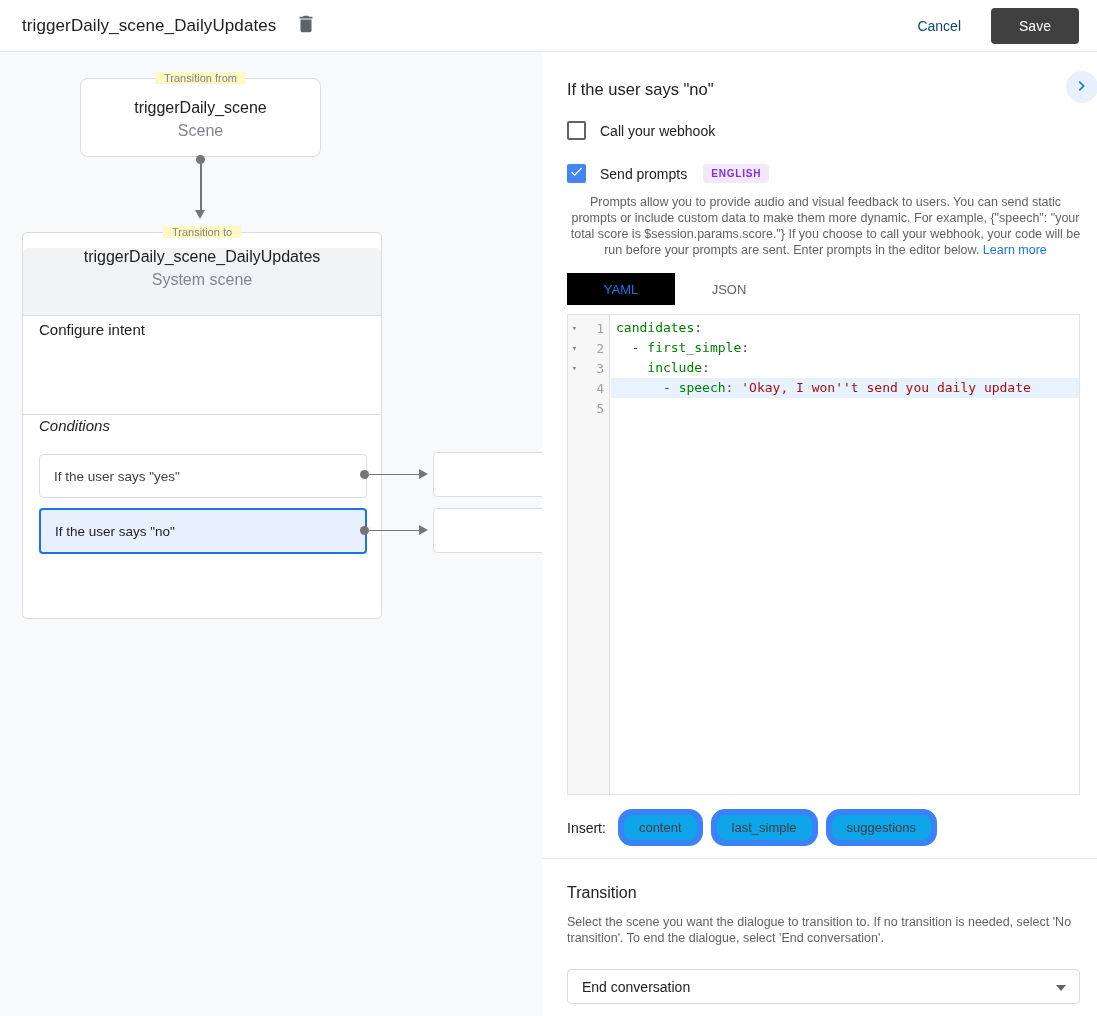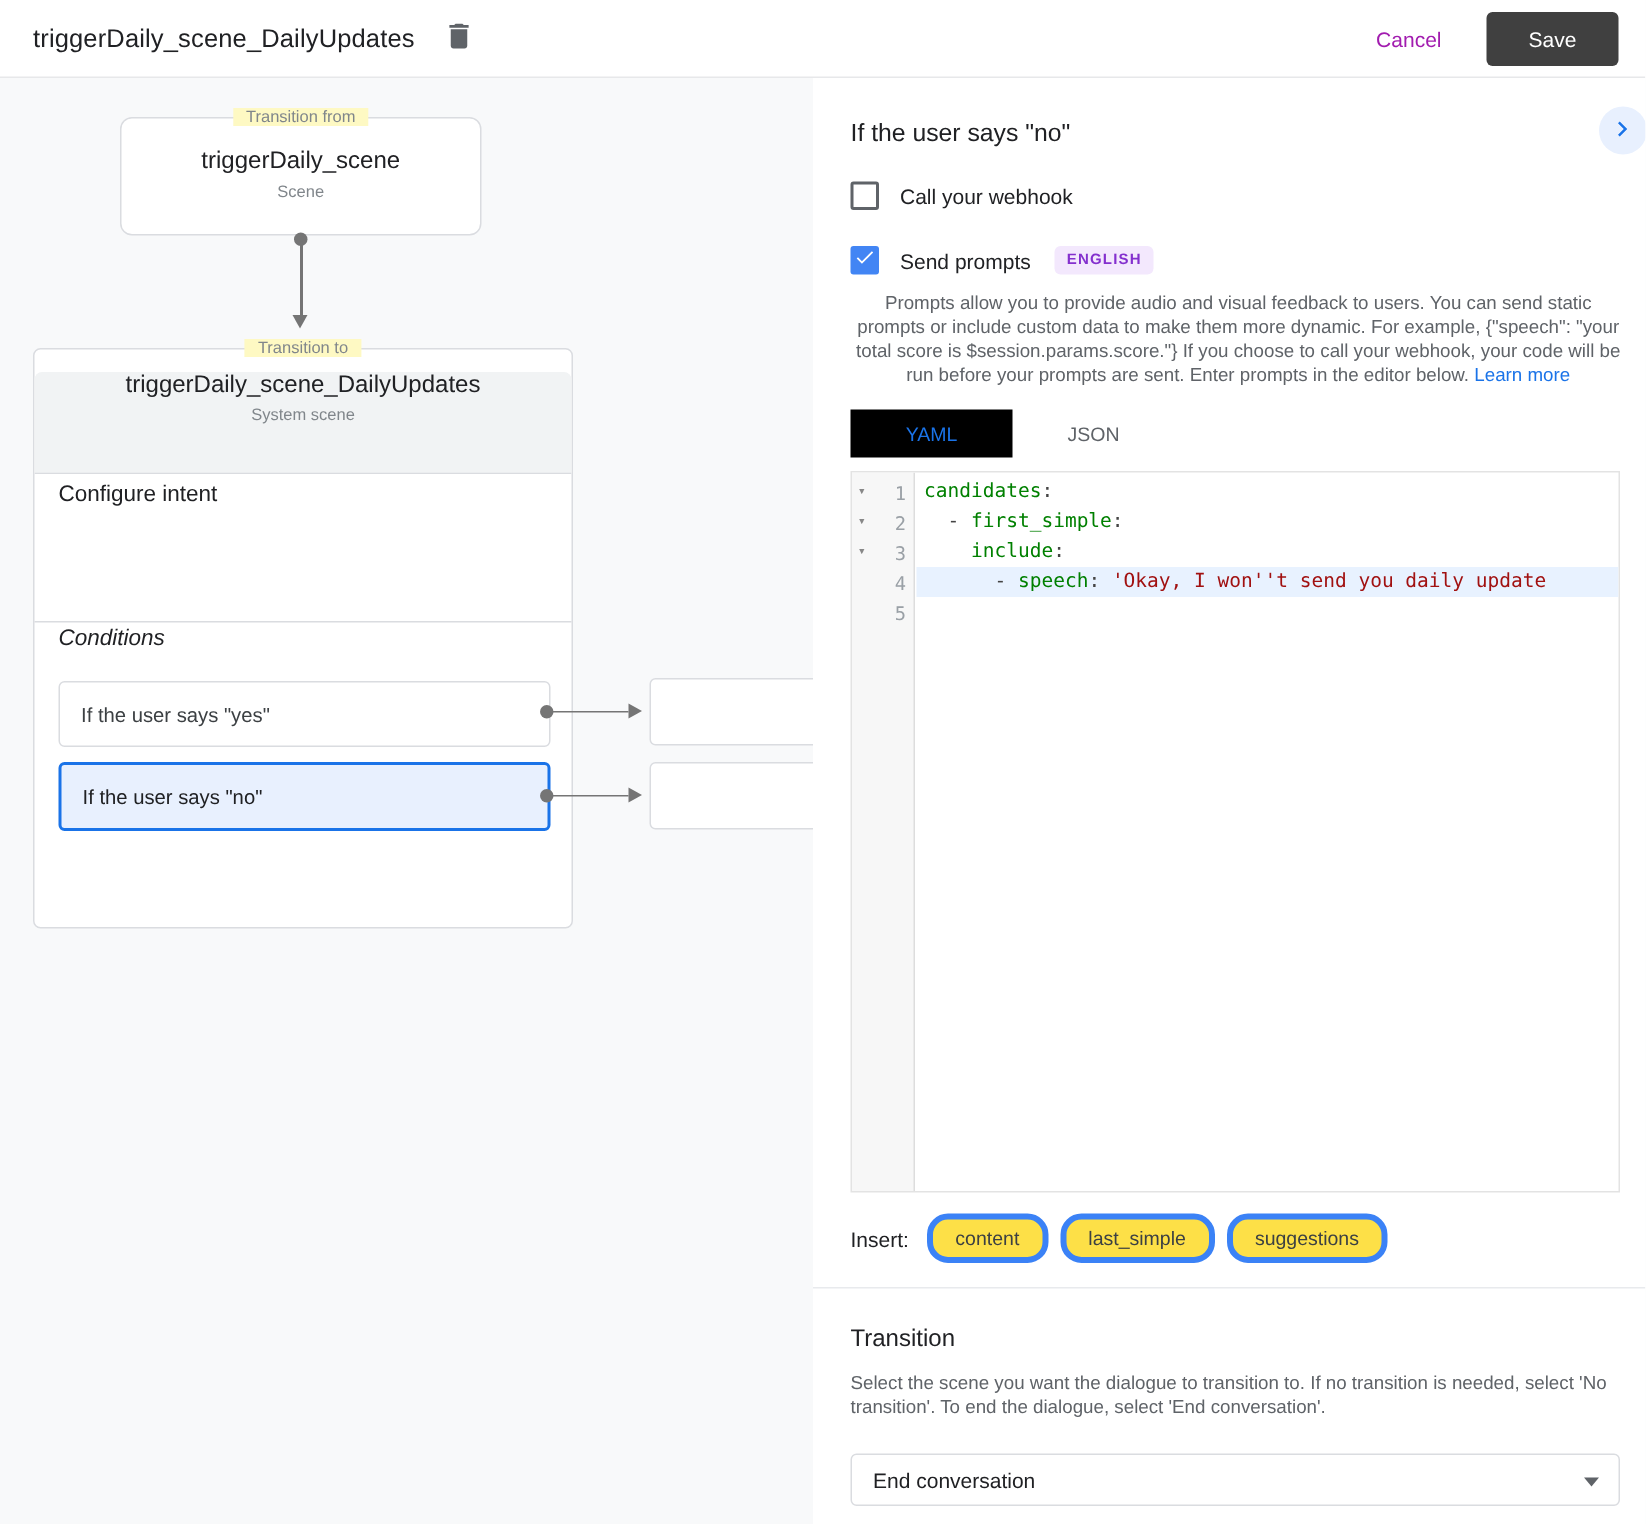--- a/index.html
+++ b/index.html
@@ -7,33 +7,33 @@
   body { font-family:"Liberation Sans", sans-serif; color:#202124; }
   #app { position:relative; width:1097px; height:1016px; overflow:hidden; background:#fff; }
 
   
   .topbar { position:absolute; left:0; top:0; width:1097px; height:52px; background:#fff;
             border-bottom:1px solid #e7e8ea; display:flex; align-items:center; z-index:30; }
   .topbar-title { margin-left:22px; font-size:17px; font-weight:500; letter-spacing:.1px; }
   .trash-btn { margin-left:16px; width:28px; height:28px; border:none; background:transparent;
                display:flex; align-items:center; justify-content:center; cursor:pointer; }
   .topbar-spacer { flex:1; }
-  .cancel-btn { border:none; background:transparent; color:#a21caf; font-size:14px; font-weight:500;
+  .cancel-btn { border:none; background:transparent; color:#0c4a6e; font-size:14px; font-weight:500;
                 font-family:inherit; margin-right:30px; cursor:pointer; }
   .save-btn { border:none; background:#404040; color:#fff; font-size:14px; font-weight:500;
               font-family:inherit; width:88px; height:36px; border-radius:4px; margin-right:18px; cursor:pointer; }
 
   
   .canvas { position:absolute; left:0; top:52px; width:1097px; height:964px; background:#f8f9fa; z-index:1; }
   .node-legend { position:absolute; top:-7px; left:50%; transform:translateX(-50%);
                  font-size:11px; color:#80868b; background:#fef9c3; padding:0 9px; white-space:nowrap; }
   .from-node { position:absolute; left:80px; top:26px; width:241px; height:79px; background:#fff;
                border:1px solid #dadce0; border-radius:8px; text-align:center; }
   .node-title { margin-top:20px; font-size:16px; color:#202124; }
-  .node-sub { margin-top:5px; font-size:11px; color:#80868b; }
+  .node-sub { margin-top:5px; font-size:16px; color:#80868b; }
 
   .conn { position:absolute; background:#757575; }
   .dot { position:absolute; width:9px; height:9px; border-radius:50%; background:#757575; }
   .arrow-down { position:absolute; width:0; height:0; border-left:5.5px solid transparent;
                 border-right:5.5px solid transparent; border-top:9px solid #757575; }
   .arrow-right { position:absolute; width:0; height:0; border-top:5.5px solid transparent;
                  border-bottom:5.5px solid transparent; border-left:9px solid #757575; }
 
   .to-card { position:absolute; left:22px; top:180px; width:360px; height:387px; background:#fff;
              border:1px solid #dadce0; border-radius:5px; }
@@ -83,22 +83,22 @@
   .lnum { flex:1; text-align:right; padding-right:5px; font-size:12.5px; color:#9aa0a6; }
   .code-area { position:absolute; left:43px; top:0; right:0; bottom:0; padding-top:3px; cursor:text; }
   .code-row { height:20px; line-height:20px; white-space:pre; padding-left:5px; overflow:hidden; }
   .code-row.active-line { background:#e8f2ff; }
   .cm-key { color:#008000; }
   .cm-plain { color:#444; }
   .cm-string { color:#a11111; }
 
   .insert-row { position:absolute; left:25px; top:757px; display:flex; align-items:center; }
   .insert-label { font-size:14px; color:#202124; margin-right:12px; }
-  .chip { border:4px solid #3b82f6; border-radius:14px; padding:5px 15px; font-size:13px; color:#3c4043;
-          background:#fde047; margin-right:8px; font-family:inherit; cursor:pointer; }
+  .chip { border:6px solid #3b82f6; border-radius:14px; padding:5px 15px; font-size:13px; color:#3c4043;
+          background:#0ea5e9; margin-right:8px; font-family:inherit; cursor:pointer; }
 
   .panel-divider { position:absolute; left:0; right:0; top:806px; height:1px; background:#e8eaed; }
   .transition-title { position:absolute; left:25px; top:832px; font-size:16px; color:#202124; }
   .transition-desc { position:absolute; left:25px; top:863px; width:517px; font-size:12.5px;
                      line-height:15.5px; color:#5f6368; }
   .dropdown { position:absolute; left:25px; top:917px; width:513px; height:35px; border:1px solid #dadce0;
               border-radius:4px; display:flex; align-items:center; padding-left:14px; font-size:14px;
               color:#202124; background:#fff; cursor:pointer; }
   .dropdown-caret { position:absolute; right:13px; top:15px; width:0; height:0;
                     border-left:5px solid transparent; border-right:5px solid transparent;

